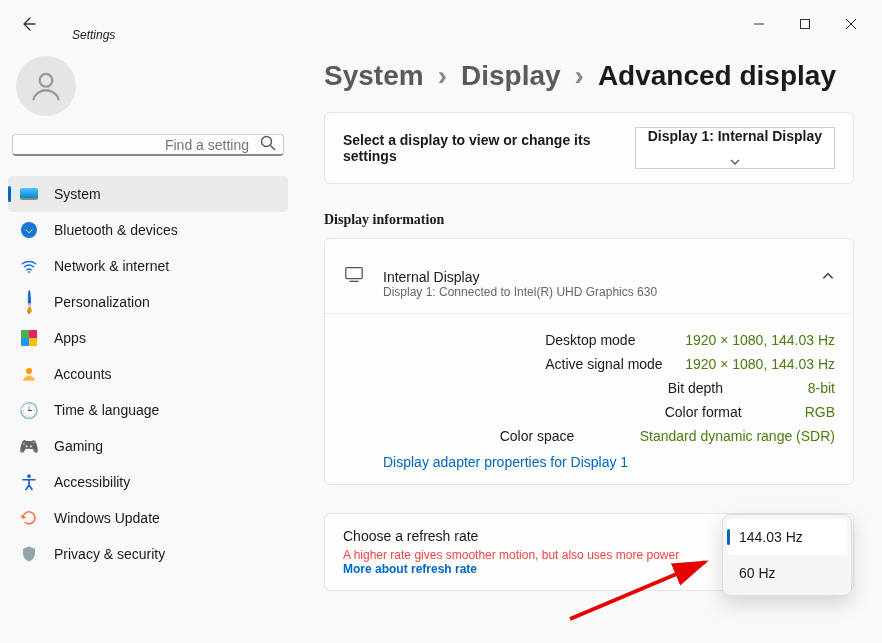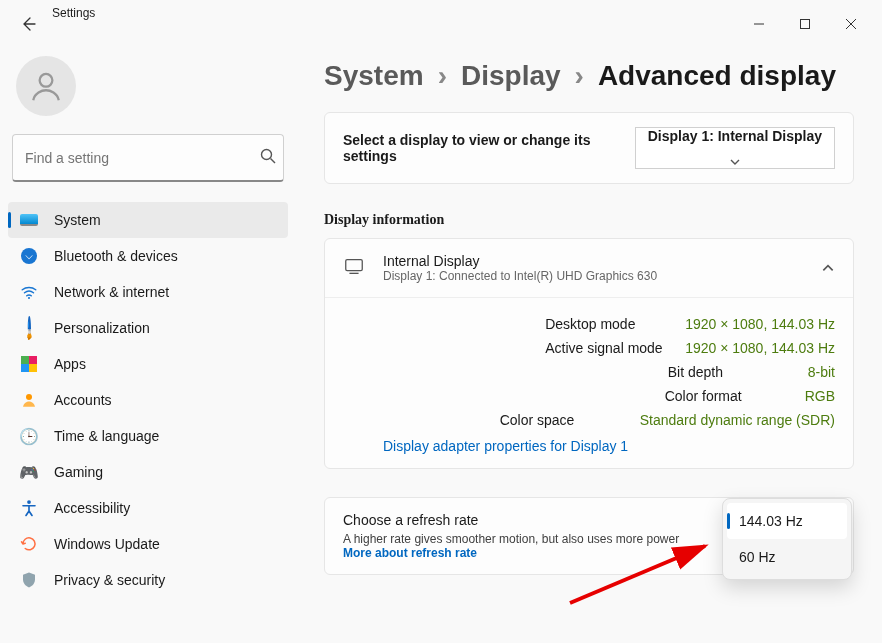--- a/index.html
+++ b/index.html
@@ -1,29 +1,29 @@
 <!DOCTYPE html>
 <html><head>
 <meta charset="utf-8">
 <style>
 * { margin: 0; padding: 0; box-sizing: border-box; font-family: "Segoe UI", -apple-system, sans-serif; }
 body { background: #f9f9f9; width: 882px; height: 643px; overflow: hidden; color: #1a1a1a; }
 
 .titlebar { height: 48px; display: flex; align-items: center; padding: 0 8px; }
-.titlebar-left { display: flex; align-items: flex-start; gap: 4px; flex: 1; }
+.titlebar-left { display: flex; align-items: flex-end; gap: 24px; flex: 1; font-style: italic; }
 .back-btn { width: 40px; height: 36px; display: flex; align-items: center; justify-content: center; border-radius: 4px; cursor: pointer; }
 .title { font-size: 12px; }
 .win-controls { display: flex; }
 .win-btn { width: 46px; height: 32px; display: flex; align-items: center; justify-content: center; cursor: pointer; }
 
 .layout { display: flex; height: calc(100% - 48px); }
 .sidebar { width: 300px; padding: 8px 12px 8px 8px; }
 .avatar { width: 60px; height: 60px; border-radius: 50%; background: #e5e5e5; display: flex; align-items: center; justify-content: center; margin: 0 0 18px 8px; }
 .search-wrap { position: relative; margin: 0 4px 20px 4px; }
-.search { width: 100%; height: 48px; border: 1px solid #d0d0d0; border-bottom: 2px solid #888; border-radius: 4px; padding: 0 34px 0 12px; font-size: 14px; background: #fdfdfd; }
+.search { width: 100%; height: 22px; border: 1px solid #d0d0d0; border-bottom: 2px solid #888; border-radius: 4px; padding: 0 34px 0 12px; font-size: 14px; background: #fdfdfd; text-align: right; }
 .search-icon-right { position: absolute; right: 8px; top: 50%; transform: translateY(-50%); color: #555; }
 
 .nav { list-style: none; }
 .nav-item { display: flex; align-items: center; gap: 16px; padding: 9px 14px 9px 12px; border-radius: 4px; cursor: pointer; font-size: 14px; position: relative; }
 .nav-item.active { background: #eaeaea; }
 .nav-item.active::before { content: ""; position: absolute; left: 0; top: 10px; bottom: 10px; width: 3px; background: #0067c0; border-radius: 2px; }
 .nav-icon { width: 18px; height: 18px; display: flex; align-items: center; justify-content: center; font-size: 16px; }
 
 .main { flex: 1; padding: 12px 28px 0 24px; overflow-y: auto; }
 .breadcrumb { display: flex; align-items: center; gap: 14px; font-size: 28px; font-weight: 600; margin-bottom: 20px; }
@@ -34,32 +34,32 @@
 .card { background: #fdfdfd; border: 1px solid #e6e6e6; border-radius: 6px; }
 .select-card { display: flex; align-items: center; justify-content: space-between; padding: 14px 18px; margin-bottom: 28px; font-weight: bold; }
 .select-text { font-size: 14px; max-width: 260px; }
 .dropdown { border: 1px solid #d0d0d0; border-radius: 0; padding: 0 12px; display: flex; align-items: center; gap: 12px; font-size: 14px; cursor: pointer; background: #fff; flex-direction: column; }
 
 .section-h { font-size: 14px; font-weight: 600; margin-bottom: 10px; font-family: Liberation Serif, serif; }
 
 .info-card { margin-bottom: 28px; }
 .info-header { display: flex; align-items: center; padding: 14px 18px; gap: 18px; cursor: pointer; border-bottom: 1px solid #eee; }
 .info-header .mon-icon { width: 22px; color: #555; }
-.info-header .titles { flex: 1; }
+.info-header .titles { flex: 1; margin-top: 16px; }
 .info-header .t1 { font-size: 14px; }
 .info-header .t2 { font-size: 12px; color: #666; }
 .info-body { padding: 14px 18px 14px 58px; }
 .info-row { display: flex; font-size: 14px; padding: 4px 0; justify-content: flex-end; }
 .info-row .k { width: 140px; color: #1a1a1a; }
 .info-row .v { color: #4d7c0f; }
 .link { color: #0067c0; font-size: 14px; cursor: pointer; padding-top: 6px; }
 
 .refresh-card { padding: 14px 18px; display: flex; align-items: flex-start; justify-content: space-between; position: relative; }
 .refresh-left .t1 { font-size: 14px; margin-bottom: 4px; }
-.refresh-left .t2 { font-size: 12px; color: #404040; }
+.refresh-left .t2 { font-size: 12px; color: #ef4444; }
 .refresh-left .more { font-size: 12px; color: #0067c0; font-weight: 600; cursor: pointer; }
 
 .flyout { position: absolute; right: 1px; top: 0; width: 130px; background: #f5f5f5; border: 1px solid #ddd; border-radius: 8px; box-shadow: 0 8px 20px rgba(0,0,0,0.15); padding: 4px; margin-left: 8px; }
 .fly-item { padding: 10px 12px; font-size: 14px; border-radius: 4px; cursor: pointer; position: relative; }
 .fly-item.sel { background: #fff; }
 .fly-item.sel::before { content: ""; position: absolute; left: 0; top: 10px; bottom: 10px; width: 3px; background: #0067c0; border-radius: 2px; }
 
 .arrow-annot { position: absolute; pointer-events: none; }
 
 

